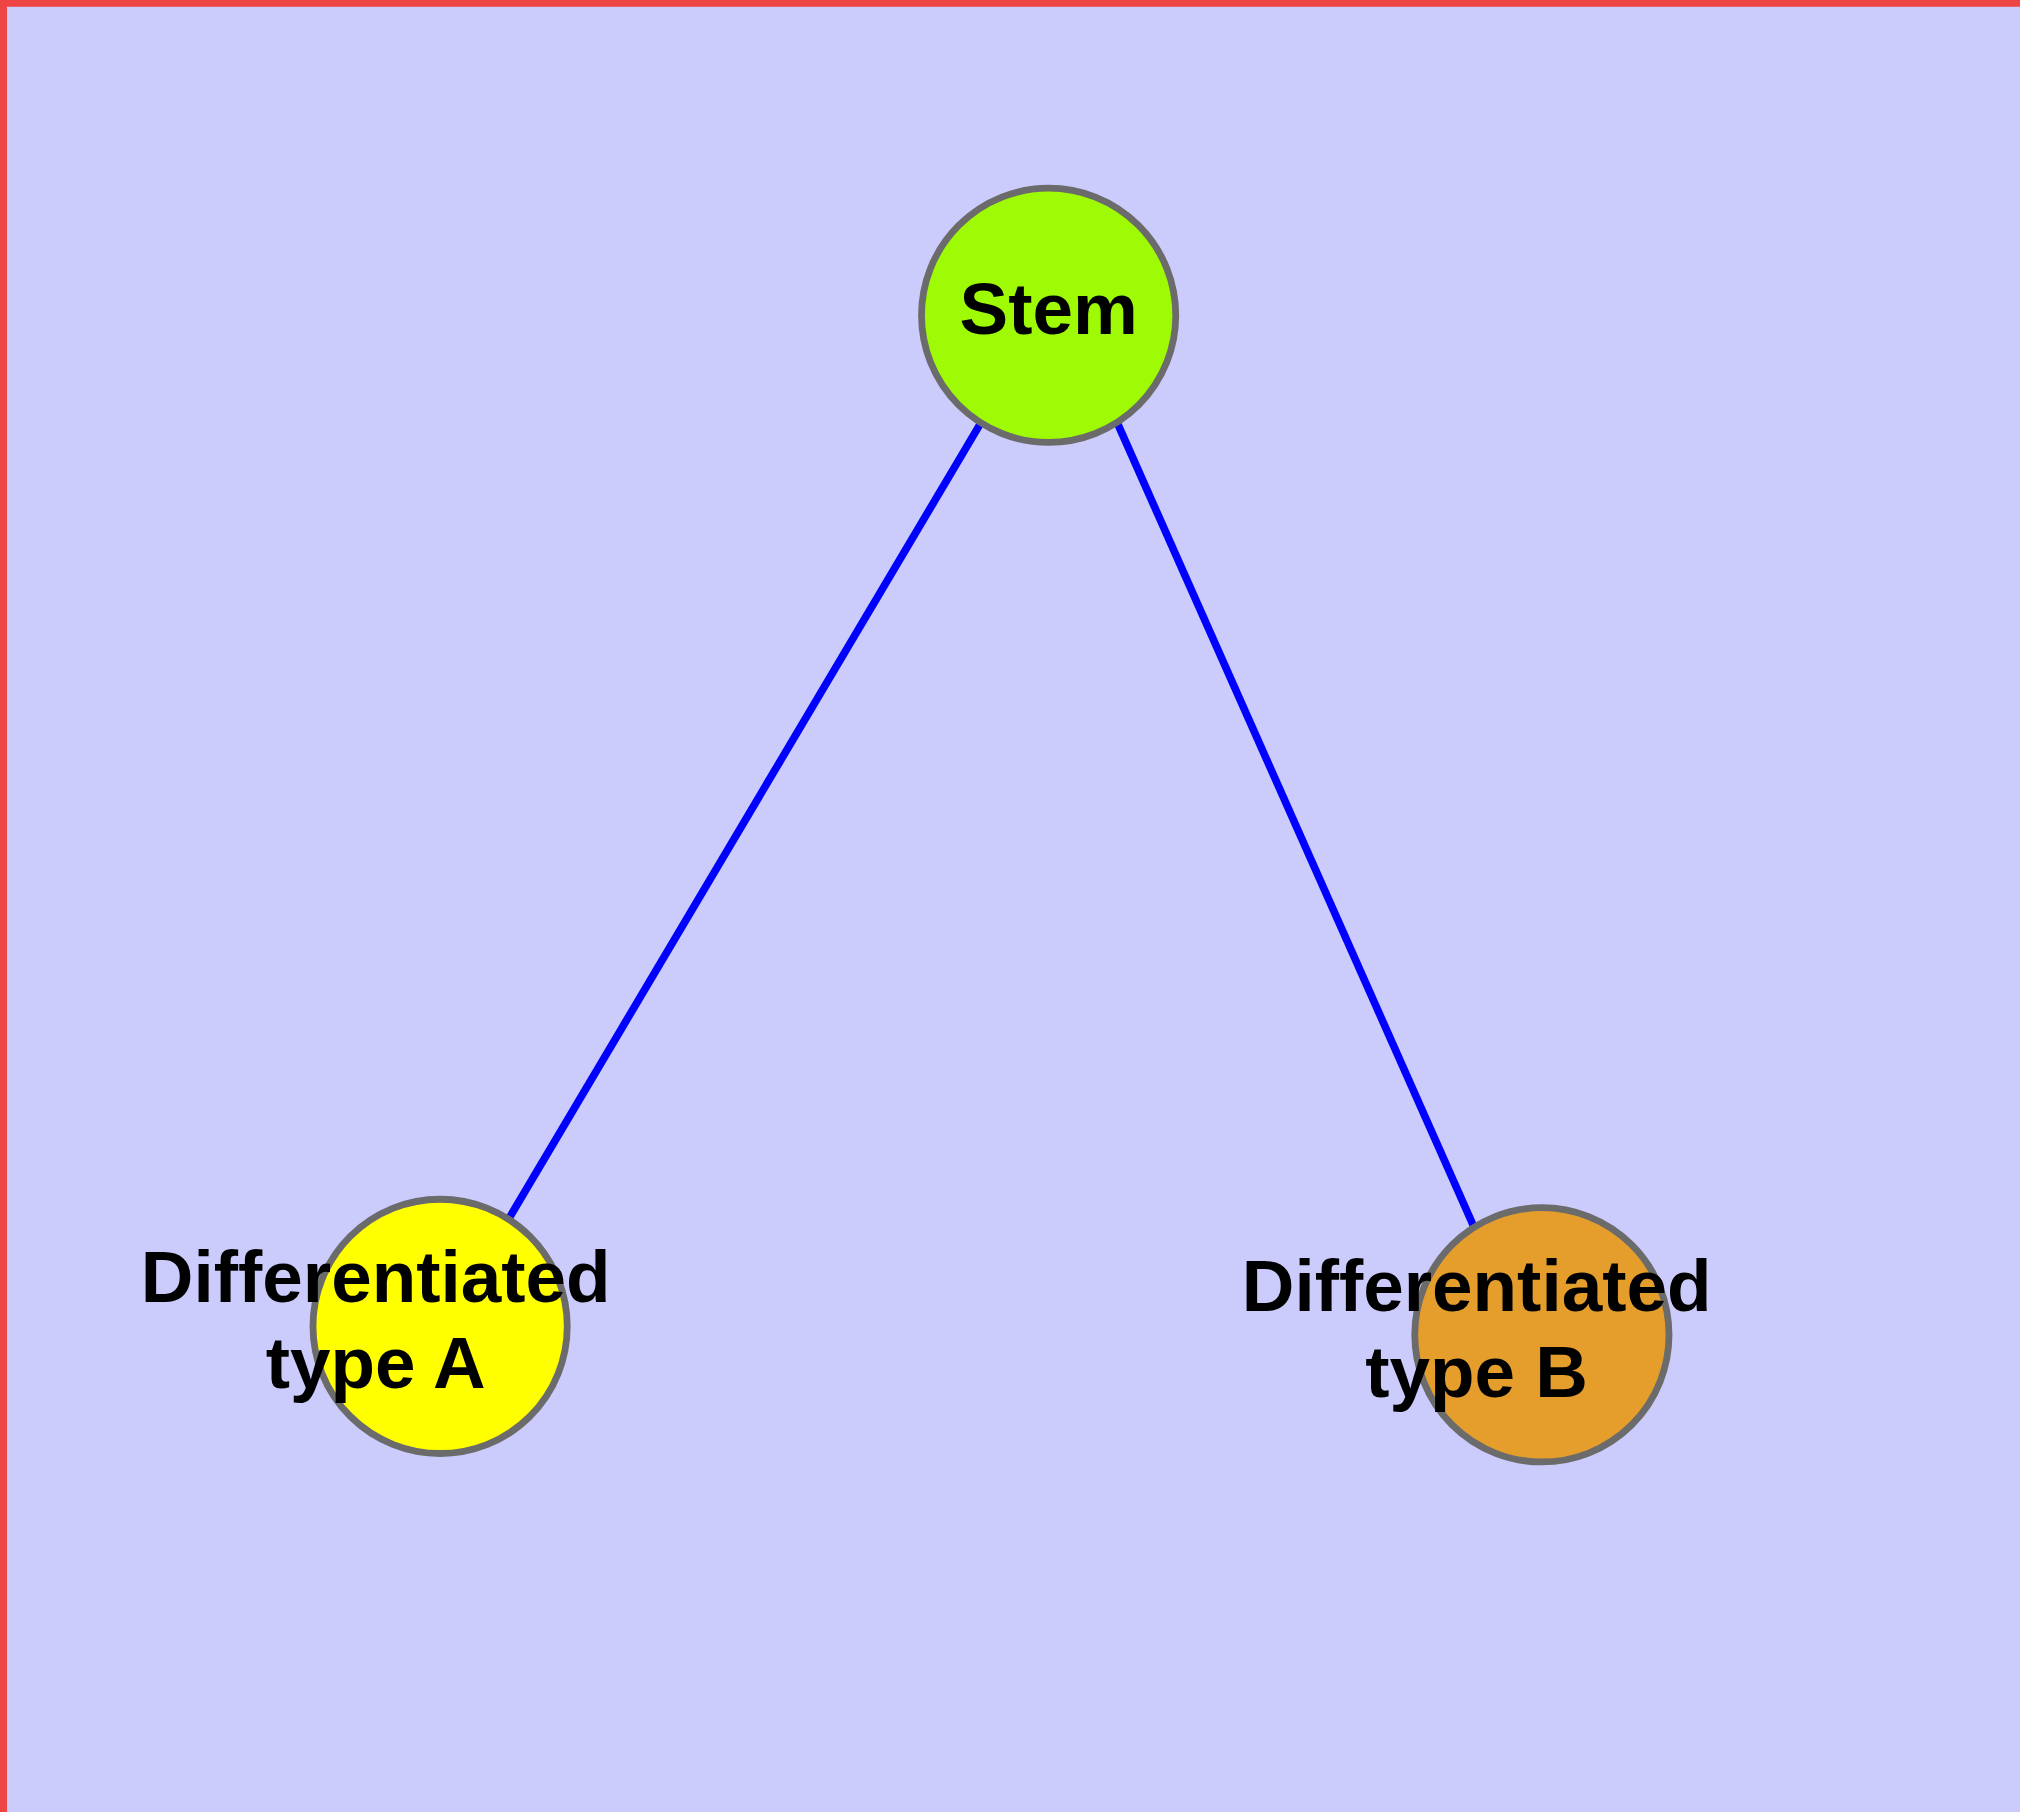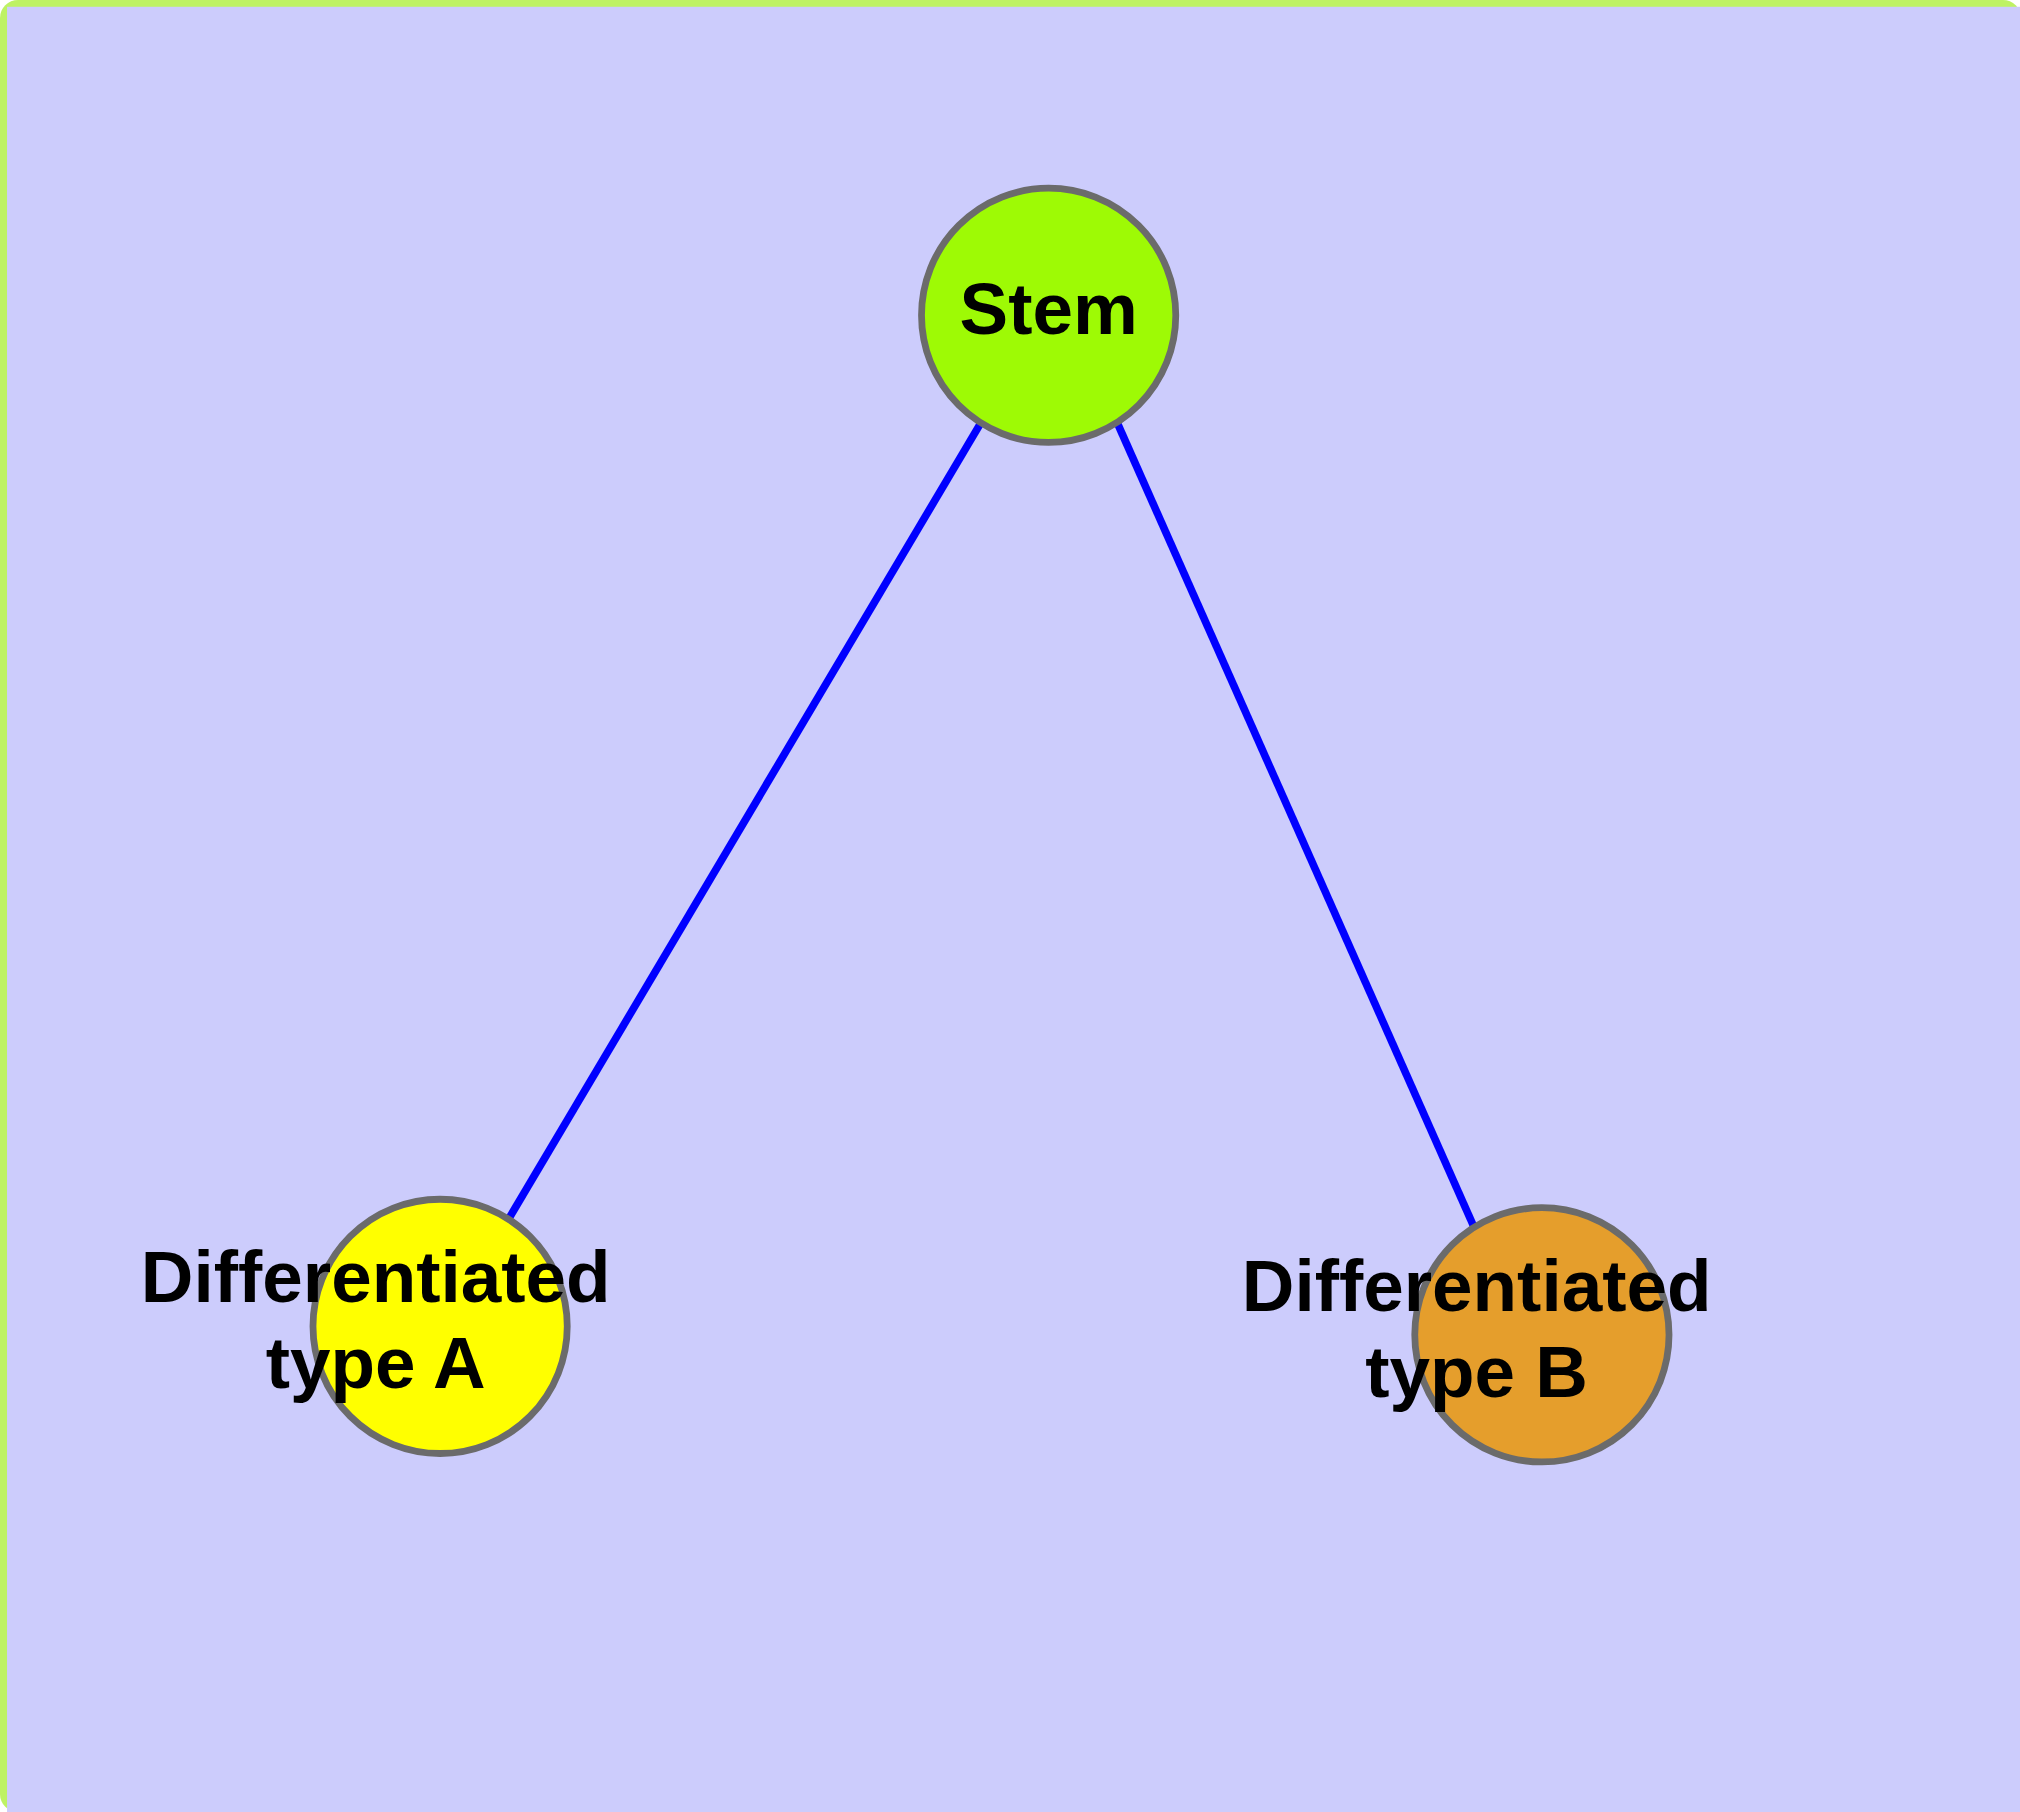--- a/index.html
+++ b/index.html
@@ -12,22 +12,21 @@
     height: 1812px;
     overflow: hidden;
     font-family: "Liberation Sans", sans-serif;
   }
   #graph-canvas {
     position: absolute;
     left: 0;
     top: 0;
     width: 2021px;
     height: 1812px;
-    background: #bef264;
-    border-radius: 18px;
+    background: #ef4444;
   }
   #graph-svg {
     display: block;
     width: 2021px;
     height: 1812px;
   }
   .node-label {
     font-family: "Liberation Sans", sans-serif;
     font-weight: bold;
     fill: #000000;

